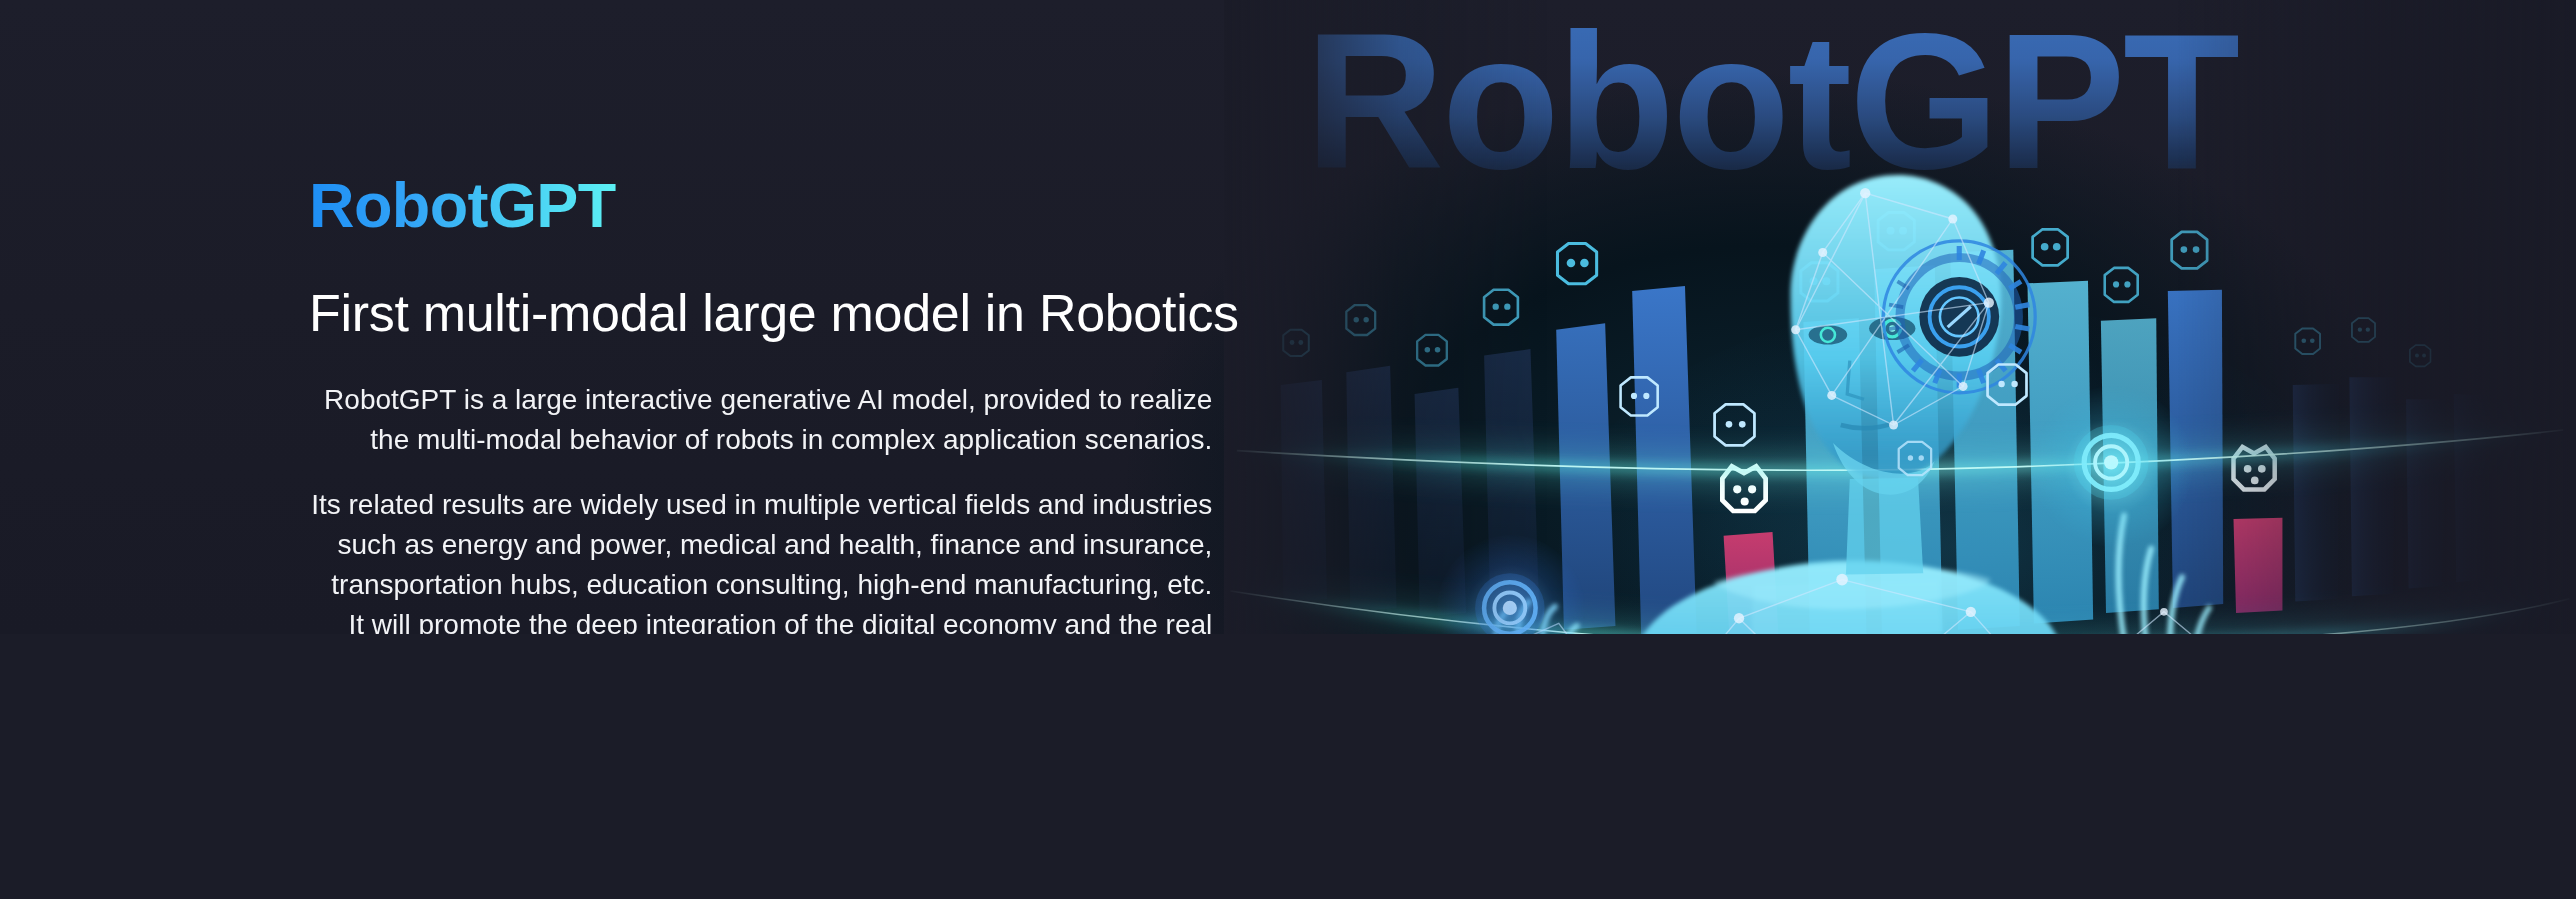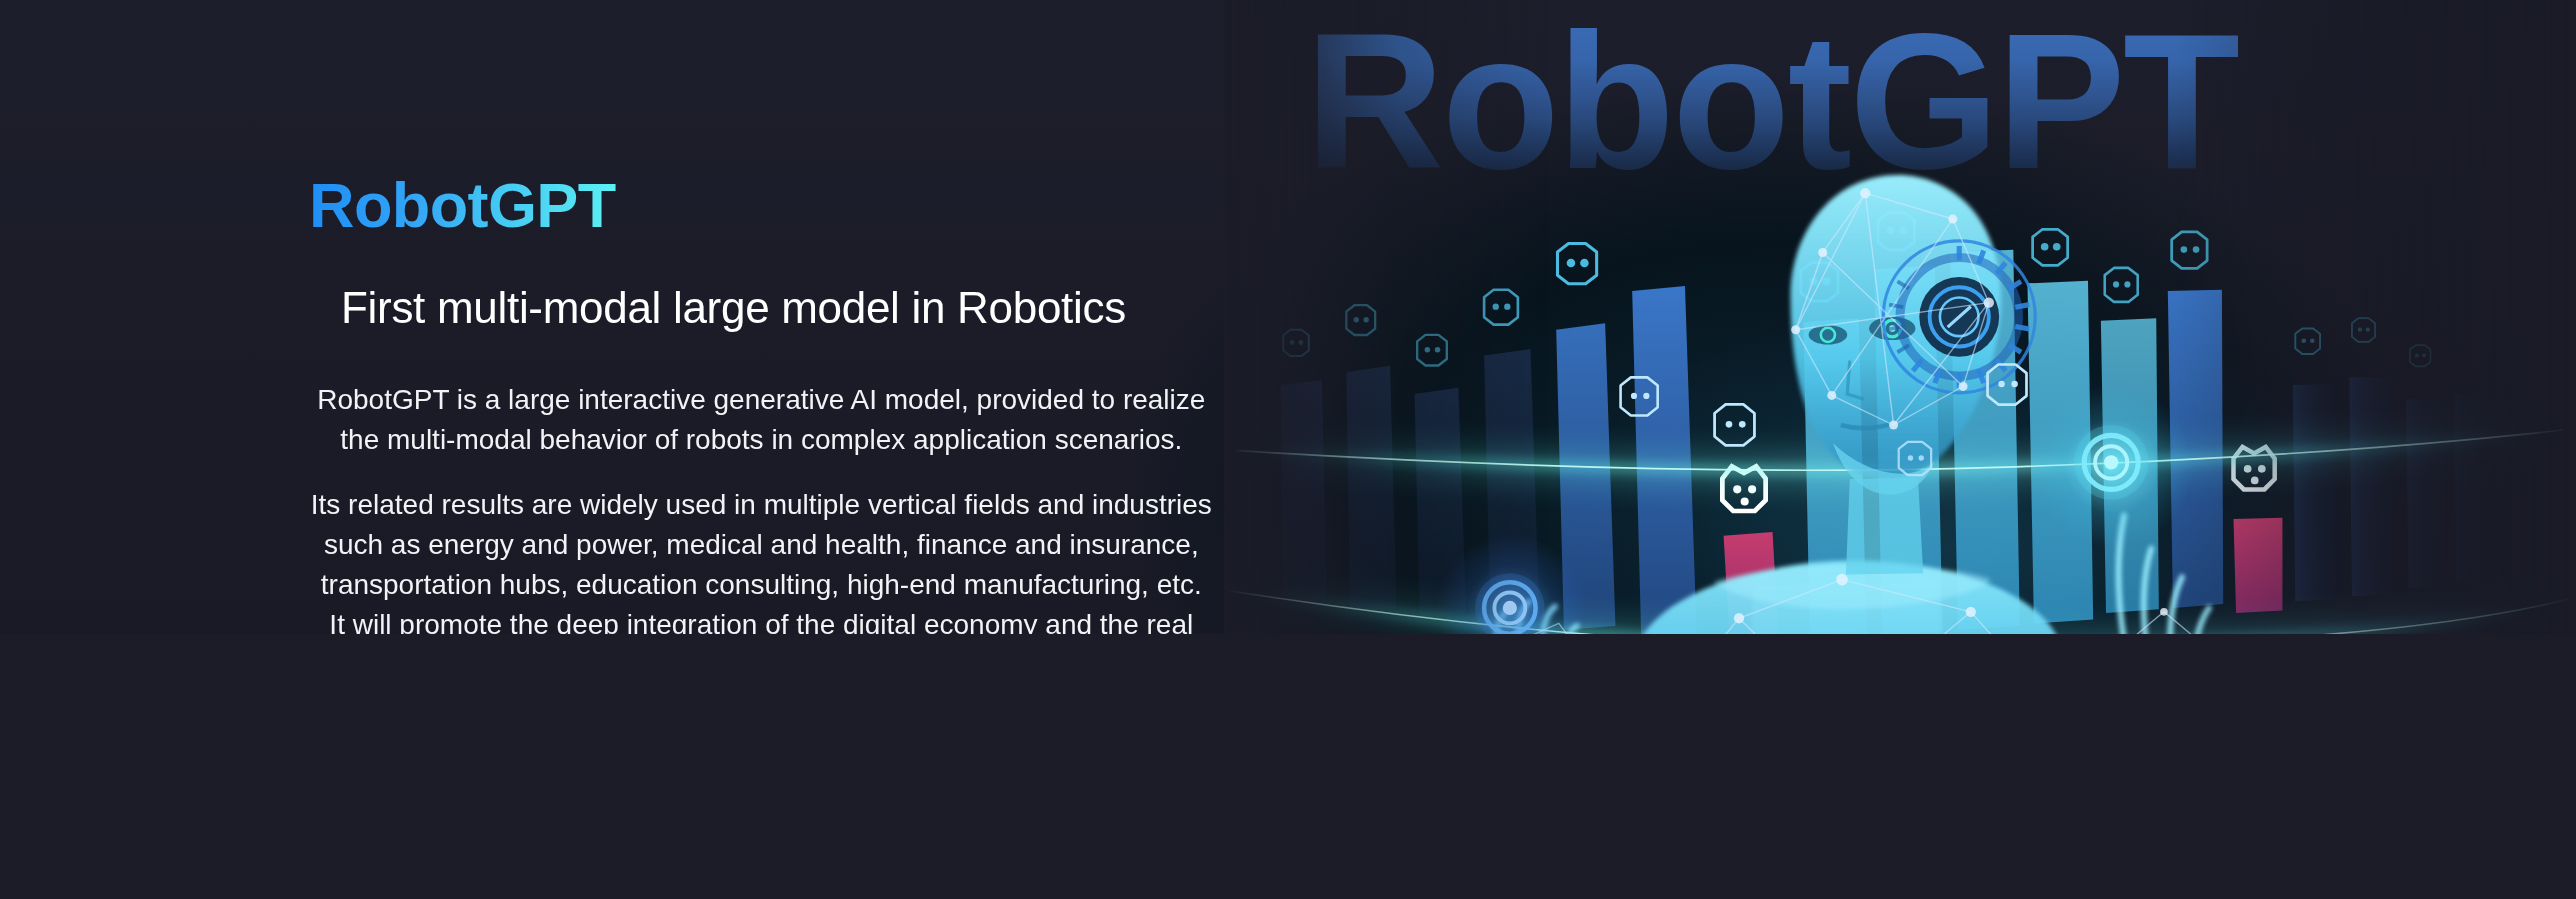--- a/index.html
+++ b/index.html
@@ -38,38 +38,37 @@
     background:linear-gradient(90deg,#1e8ef5 0%,#33a5f7 34%,#44c8f4 62%,#5cf0f4 100%);
     -webkit-background-clip:text;
     background-clip:text;
     color:transparent;
     -webkit-text-fill-color:transparent;
     white-space:nowrap;
   }
 
   #page-subtitle {
     position:absolute; top:283px; left:0;
-    font-size:44px;
+    font-size:52px;
     font-weight:400;
     color:#ffffff;
     letter-spacing:-0.3px;
     white-space:nowrap;
-    margin-left:32px;
   }
 
   #body-copy {
     position:absolute; top:380px; left:1.3px;
     width:902px;
   }
   .paragraph {
     font-size:28px;
     line-height:40px;
     color:#f2f3f6;
     font-weight:400;
-    text-align:center;
+    text-align:right;
     margin-bottom:24.5px;
   }
   .paragraph:last-child { margin-bottom:15px; }
 
   
   #hero {
     position:absolute;
     left:1224px; top:0;
     width:1352px; height:899px;
     overflow:hidden;

